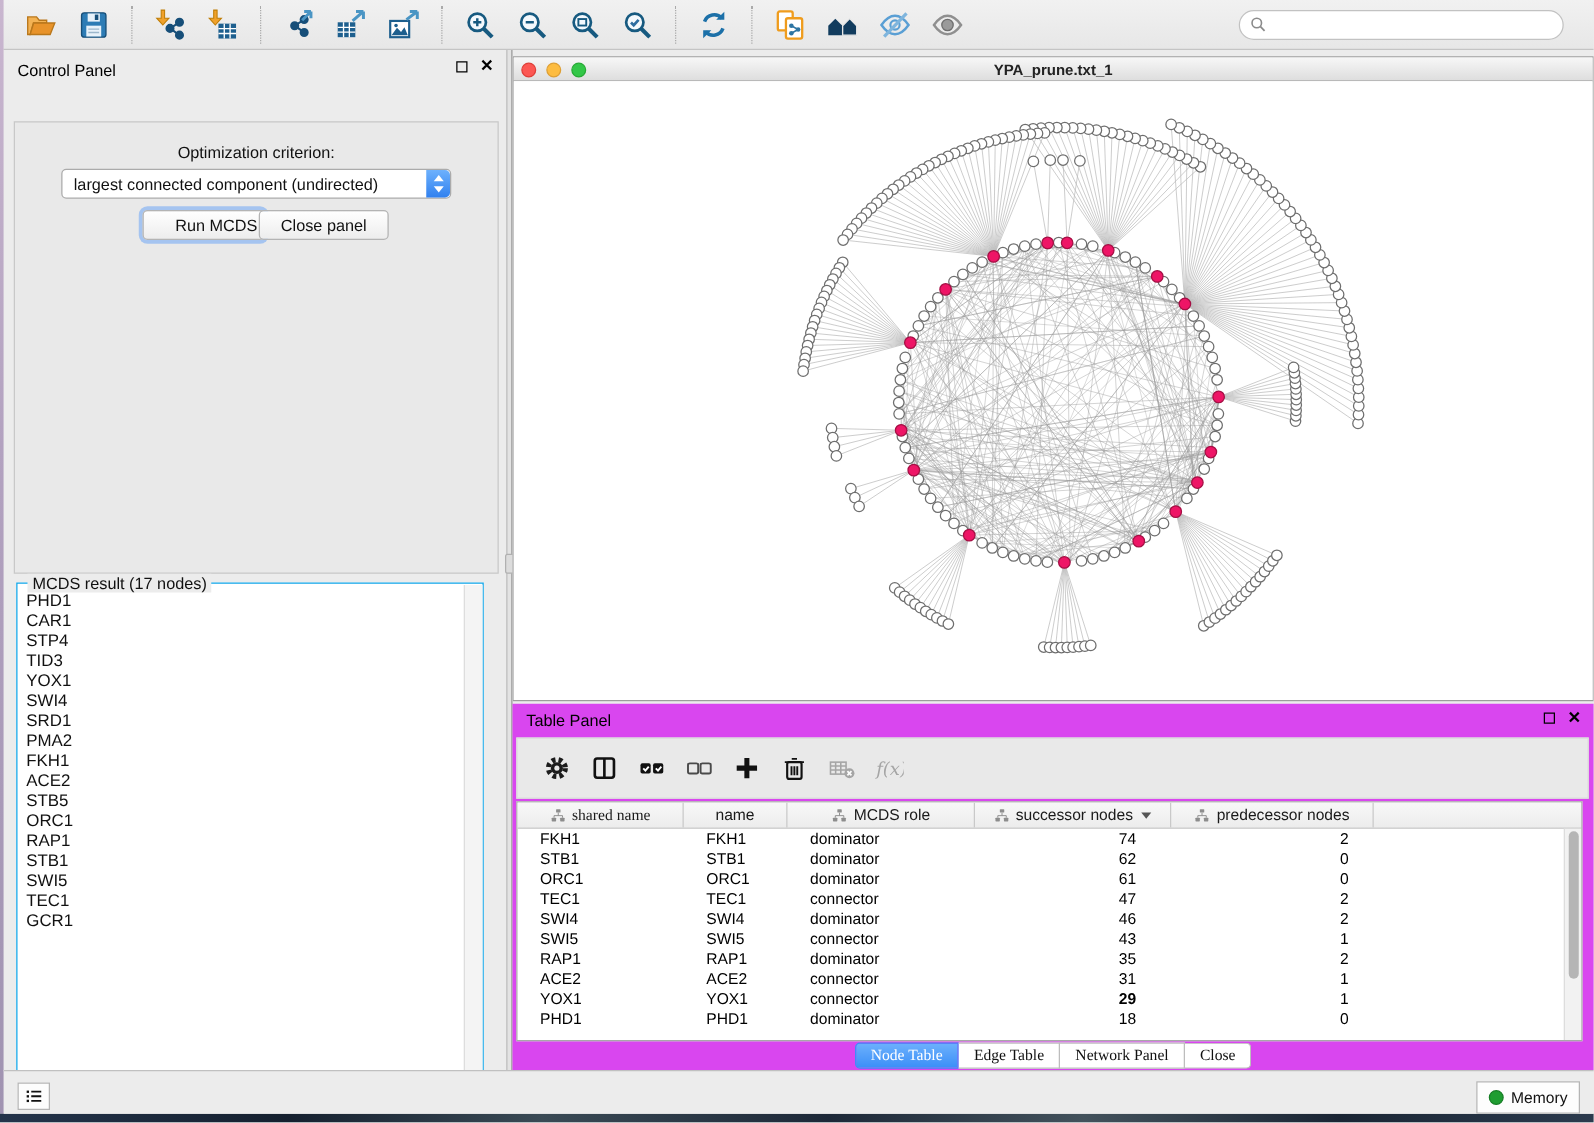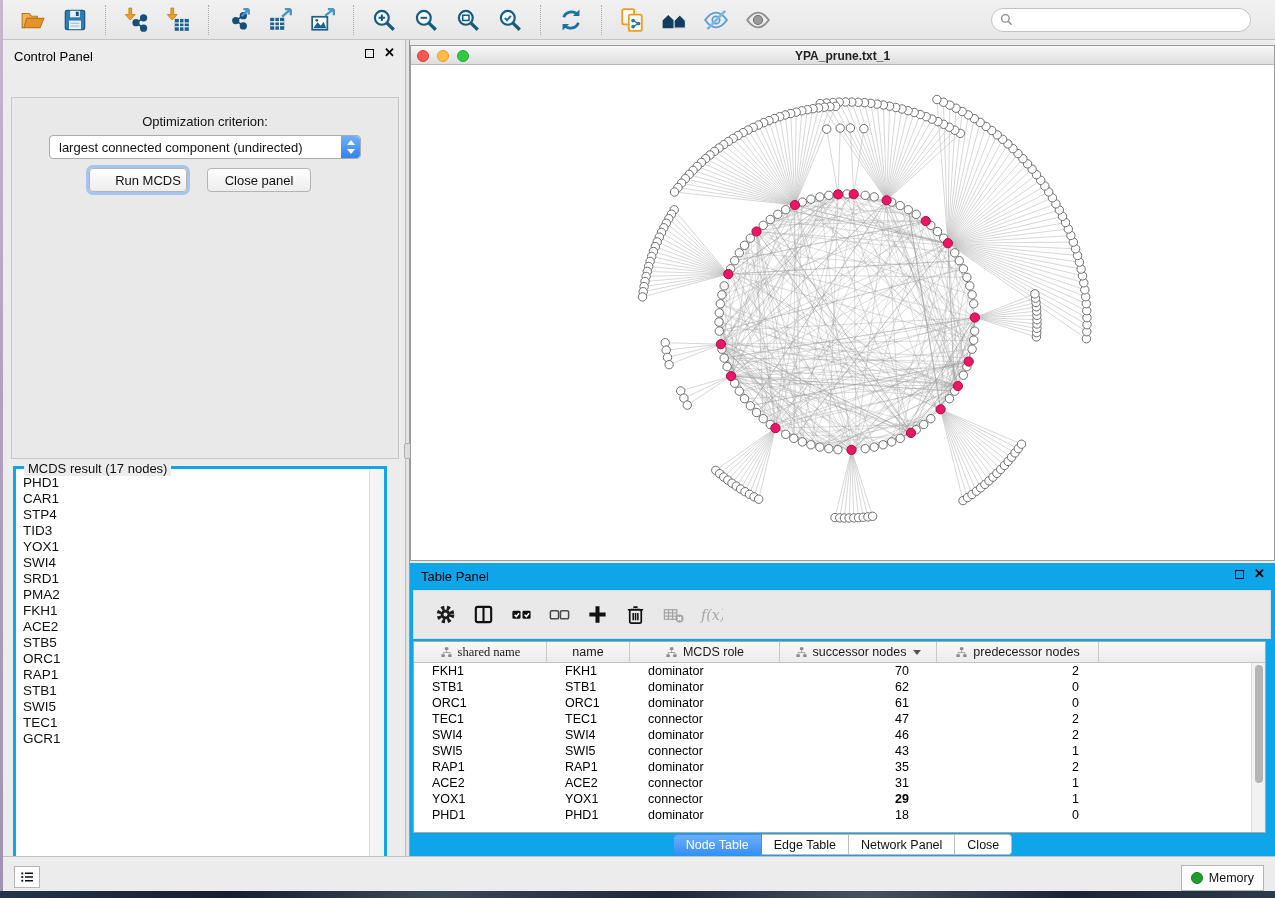--- a/index.html
+++ b/index.html
@@ -37,62 +37,62 @@
 
   #cp-inner { left:8px; top:57px; width:388px; height:362px; background:#e9e9e9; border:1px solid #c8c8c8; }
   #opt-label { position:absolute; left:0; top:16px; width:100%; text-align:center; font-size:13px; }
   #criterion-select { position:absolute; left:37px; top:37px; width:312px; height:24px; background:#fff; border:1px solid #ababab; border-radius:4px; display:flex; align-items:center; }
   #criterion-value { flex:1; padding-left:9px; font-size:13px; white-space:nowrap; overflow:hidden; }
   #criterion-stepper { width:19px; height:100%; border-radius:0 4px 4px 0; background:linear-gradient(#6db1fd,#3181ef); position:relative; }
   #criterion-stepper:before, #criterion-stepper:after { content:""; position:absolute; left:5.5px; border-left:4px solid transparent; border-right:4px solid transparent; }
   #criterion-stepper:before { top:4px; border-bottom:5px solid #fff; }
   #criterion-stepper:after { bottom:4px; border-top:5px solid #fff; }
   .cp-btn { position:absolute; top:70px; height:24px; background:linear-gradient(#ffffff,#ededed); border:1px solid #b4b4b4; border-radius:4px; font-size:13px; display:flex; align-items:center; justify-content:center; }
-  #run-btn { left:77px; width:98px; box-shadow:0 0 0 3px rgba(110,165,245,.55);padding-left:20px; }
+  #run-btn { left:102px; width:98px; box-shadow:0 0 0 3px rgba(110,165,245,.55);padding-left:20px; }
   #close-panel-btn { left:195px; width:104px; }
 
-  #mcds-fieldset { left:10px; top:426px; width:374px; height:412px; border:3px solid #0ea5e9; background:#fff; }
+  #mcds-fieldset { left:10px; top:426px; width:374px; height:412px; border:1px solid #0ea5e9; background:#fff; }
   #mcds-legend { position:absolute; left:8px; top:-8px; background:#ececec; padding:0 4px; font-size:13px; }
   #mcds-list { position:absolute; left:1px; top:6px; width:356px; height:398px; overflow:hidden; }
   .mcds-item { font-size:13.5px; line-height:16px; padding-left:6px; }
   #mcds-scroll { position:absolute; right:0; top:1px; width:15px; height:409px; background:#f4f4f4; border-left:1px solid #ddd; }
 
   
   #splitter { left:405px; top:40px; width:5px; height:817px; background:#e3e3e3; border-left:1px solid #bdbdbd; border-right:1px solid #9a9a9a; }
   #splitter-handle { position:absolute; left:-2px; top:403px; width:8px; height:16px; background:#dcdcdc; border:1px solid #b0b0b0; border-radius:2px; }
 
   
   #network-frame { left:410px; top:45px; width:865px; height:516px; border:1px solid #9c9c9c; background:#fff; }
   #net-titlebar { position:absolute; left:0; top:0; width:100%; height:19px; background:linear-gradient(#f7f7f7,#dedede); border-bottom:1px solid #b9b9b9; }
   .traffic { position:absolute; top:3.5px; width:12px; height:12px; border-radius:50%; }
   #tl-red { left:6px; background:#fc5753; border:1px solid #df3e38; }
   #tl-yellow { left:26px; background:#fdbc40; border:1px solid #de9f34; }
   #tl-green { left:46px; background:#33c748; border:1px solid #27aa35; }
   #net-title { position:absolute; width:100%; top:3px; text-align:center; font-size:12px; font-weight:bold; color:#222; }
   #network-canvas { position:absolute; left:0; top:19px; width:863px; height:495px; background:#fff; }
 
   
-  #table-panel { left:410px; top:563px; width:865px; height:293px; background:#0ea5e9; }
+  #table-panel { left:410px; top:563px; width:865px; height:293px; background:#d946ef; }
   #tp-toolbar { position:absolute; left:3px; top:27px; width:858px; height:49px; background:#e9e9e9; border:1px solid #dadada; display:flex; align-items:center; padding-left:12px; }
   .tp-btn { width:38px; height:36px; display:flex; align-items:center; justify-content:center; }
   .tp-btn svg { width:23px; height:23px; }
   .tp-btn.disabled { opacity:.9; }
 
   #node-table { position:absolute; left:3px; top:78px; width:853px; height:192px; background:#fff; border:1px solid #a8a8a8; overflow:hidden; }
   #nt-header { display:flex; height:21px; background:linear-gradient(#f8f8f8,#ececec); border-bottom:1px solid #c3c3c3; }
   .nt-hcell { display:flex; align-items:center; justify-content:center; gap:5px; font-size:12.5px; color:#1a1a1a; border-right:1px solid #c9c9c9; overflow:hidden; }
   .nt-hcell svg { width:13px; height:13px; flex:none; }
   .sort-arrow { width:0; height:0; border-left:4px solid transparent; border-right:4px solid transparent; border-top:5px solid #555; margin-left:2px; }
   .nt-row { display:flex; height:16px; }
   .nt-cell { font-size:12.5px; line-height:16px; color:#000; overflow:hidden; white-space:nowrap; }
   #nt-scroll { position:absolute; right:0; top:21px; width:14px; height:170px; background:#f2f2f2; border-left:1px solid #ddd; }
   #nt-thumb { position:absolute; left:2.5px; top:2px; width:8px; height:118px; background:#b5b5b5; border-radius:4px; }
 
   #tp-tabs { position:absolute; left:0; top:271px; width:100%; display:flex; justify-content:center; }
-  .tp-tab { height:21px; display:flex; align-items:center; justify-content:center; padding:0 12px; background:#fff; border:1px solid #bdbdbd; border-left:none; font-size:12.5px; }
+  .tp-tab { height:21px; display:flex; align-items:center; justify-content:center; padding:0 12px; background:#fff; border:1px solid #bdbdbd; border-left:none; font-size:12.5px;font-family:Liberation Serif, serif; }
   .tp-tab:first-child { border-left:1px solid #bdbdbd; border-radius:4px 0 0 4px; }
   .tp-tab:last-child { border-radius:0 4px 4px 0; }
   .tp-tab.active { background:linear-gradient(#6cb0fc,#3b8ff8); color:#fff; border-color:#3b8ff8; }
 
   
   #status-bar { left:3px; top:856px; width:1272px; height:35px; background:#ececec; border-top:1px solid #c0c0c0; }
   #list-btn { position:absolute; left:11px; top:9px; width:26px; height:22px; background:#fdfdfd; border:1px solid #b5b5b5; display:flex; align-items:center; justify-content:center; }
   #list-btn svg { width:16px; height:16px; }
   #memory-btn { position:absolute; right:11px; top:8px; height:26px; padding:0 9px; background:#fdfdfd; border:1px solid #b5b5b5; display:flex; align-items:center; gap:6px; font-size:12.5px; }
   #memory-dot { width:12px; height:12px; border-radius:50%; background:#1f9d31; border:1px solid #157d24; }
@@ -1217,21 +1217,21 @@
           </svg>
           <span>predecessor nodes</span>
         </div>
         <div class="nt-hcell" style="flex: 1 1 0%; border-right: none;"></div>
       </div>
     <div id="nt-body">
         <div class="nt-row">
           <div class="nt-cell" style="width: 133px; text-align: left; padding: 0px 0px 0px 18px;">FKH1</div>
           <div class="nt-cell" style="width: 83px; text-align: left; padding: 0px 0px 0px 18px;">FKH1</div>
           <div class="nt-cell" style="width: 150px; text-align: left; padding: 0px 0px 0px 18px;">dominator</div>
-          <div class="nt-cell" style="width: 157px; text-align: right; padding: 0px 28px 0px 0px;">70</div>
+          <div class="nt-cell" style="width: 157px; text-align: right; padding: 0px 28px 0px 0px;">74</div>
           <div class="nt-cell" style="width: 162px; text-align: right; padding: 0px 20px 0px 0px;">2</div>
         </div>
         <div class="nt-row">
           <div class="nt-cell" style="width: 133px; text-align: left; padding: 0px 0px 0px 18px;">STB1</div>
           <div class="nt-cell" style="width: 83px; text-align: left; padding: 0px 0px 0px 18px;">STB1</div>
           <div class="nt-cell" style="width: 150px; text-align: left; padding: 0px 0px 0px 18px;">dominator</div>
           <div class="nt-cell" style="width: 157px; text-align: right; padding: 0px 28px 0px 0px;">62</div>
           <div class="nt-cell" style="width: 162px; text-align: right; padding: 0px 20px 0px 0px;">0</div>
         </div>
         <div class="nt-row">

